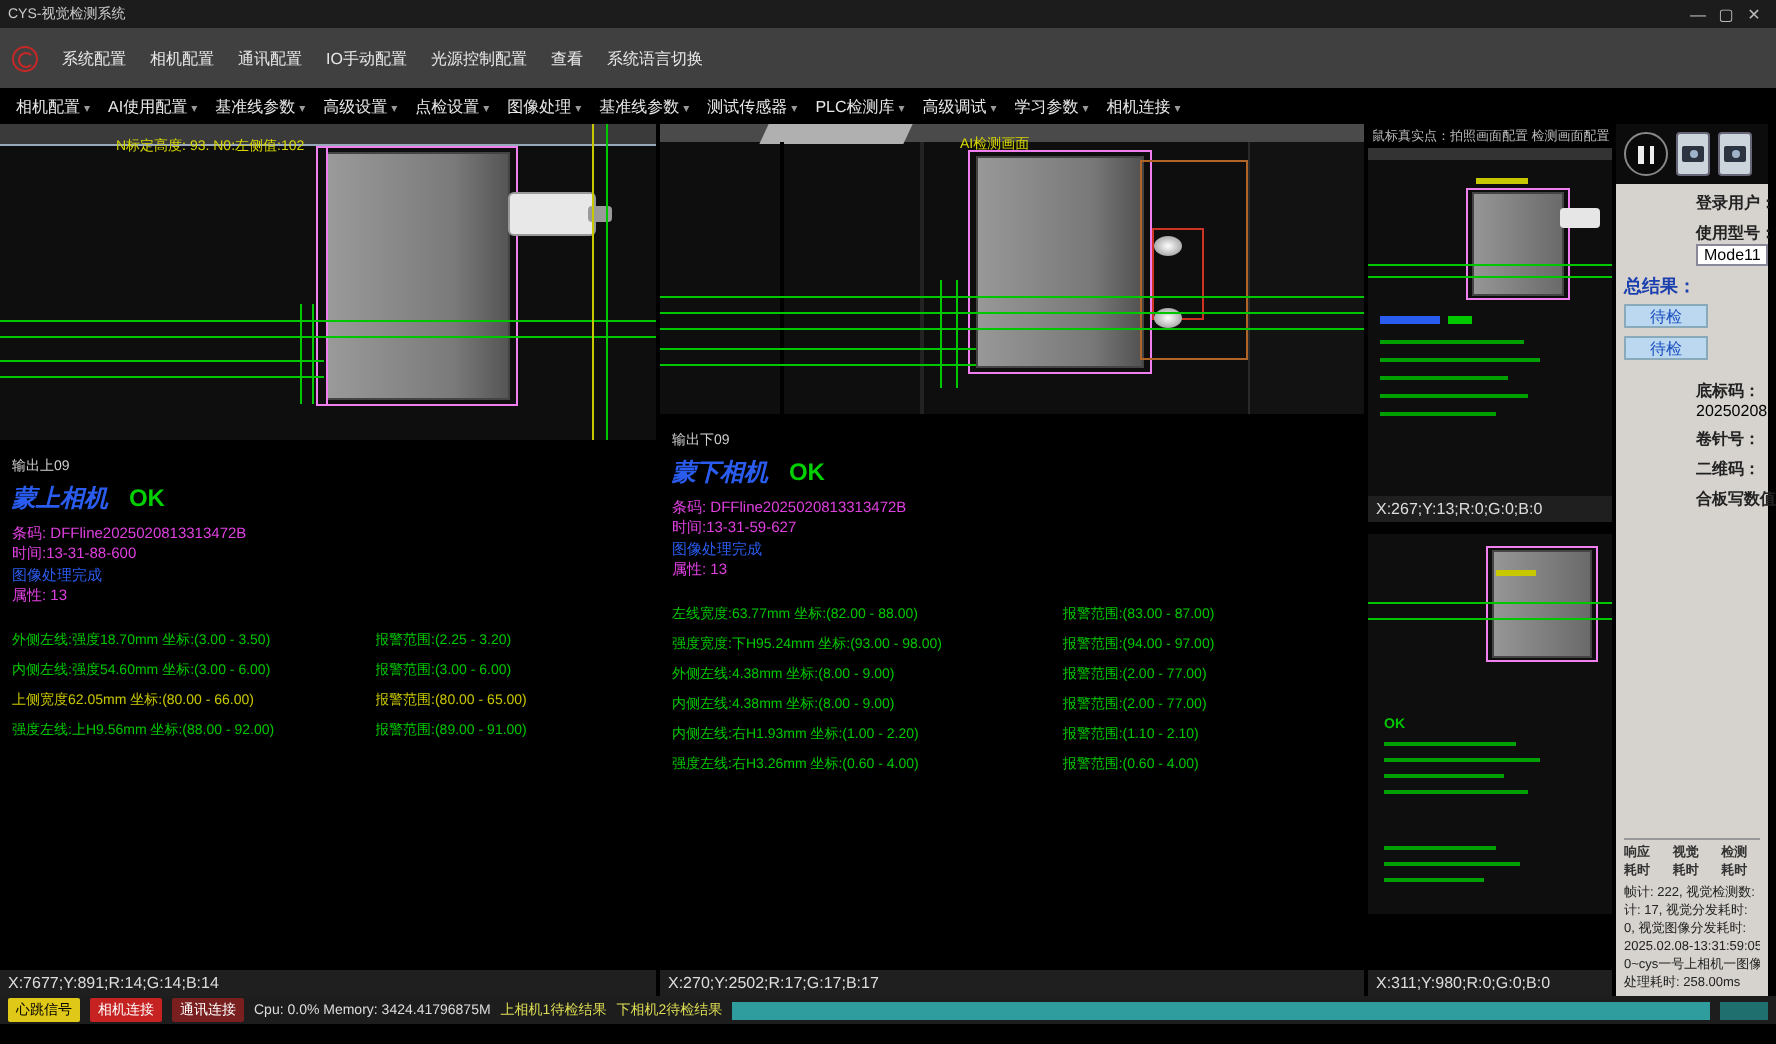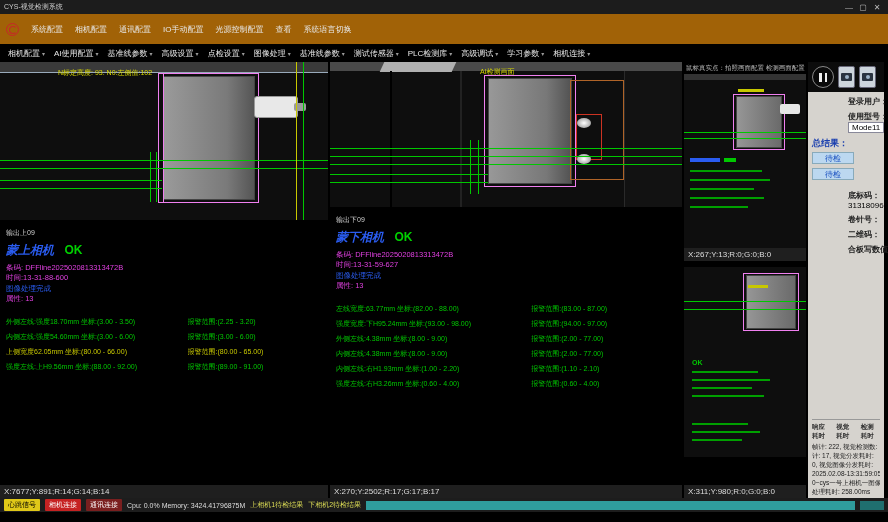--- a/index.html
+++ b/index.html
@@ -4,21 +4,21 @@
 <style>
   * { margin:0; padding:0; box-sizing:border-box; }
   html,body { background:#000; }
   body { font-family:"Liberation Sans", sans-serif; }
   .app { position:relative; width:888px; height:522px; background:#000; overflow:hidden; }
 
   
   .titlebar { height:14px; background:#1c1c1c; color:#ccc; font-size:7px; display:flex; align-items:center; padding:0 4px; }
   .titlebar .spacer { flex:1; }
   .winbtn { width:14px; text-align:center; color:#bbb; font-size:8px; cursor:default; }
-  .menubar { height:16px; background:#a16207; display:flex; align-items:center; gap:12px; padding:15px 6px; }
+  .menubar { height:16px; background:#404040; display:flex; align-items:center; gap:12px; padding:15px 6px; }
   .logo { width:13px; height:13px; border:1.5px solid #c62828; border-radius:50%; position:relative; flex:0 0 auto; }
   .logo::after { content:""; position:absolute; left:2px; top:2px; width:6px; height:6px; border:1.5px solid #c62828; border-radius:50%; border-right-color:transparent; }
   .menu-item { color:#e8e8e8; font-size:8px; white-space:nowrap; cursor:default; }
   .tabrow { height:14px; background:#0a0a0a; border-bottom:1px solid #1e1e1e; display:flex; align-items:center; padding:0 8px; }
   .tabrow .tab { color:#ddd; font-size:8px; }
   .toolbar { height:18px; background:#000; display:flex; align-items:center; gap:9px; padding:0 8px; }
   .tool-item { color:#e8e8e8; font-size:8px; white-space:nowrap; }
   .tool-item::after { content:"▾"; color:#999; font-size:6px; margin-left:2px; }
 
   
@@ -314,21 +314,21 @@
         </div>
         <div class="fld">
           <span class="lab">使用型号：</span><br>
           <span class="model-box">Mode11</span>
         </div>
         <div class="result-lab">总结果：</div>
         <div class="result-box">待检</div>
         <div class="result-box">待检</div>
         <div class="fld" style="margin-top:6px;">
           <span class="lab">底标码：</span><br>
-          <span class="val">31318096</span>
+          <span class="val">20250208</span>
         </div>
         <div class="fld">
           <span class="lab">卷针号：</span>
         </div>
         <div class="fld">
           <span class="lab">二维码：</span>
         </div>
         <div class="fld">
           <span class="lab">合板写数值：</span>
         </div>

